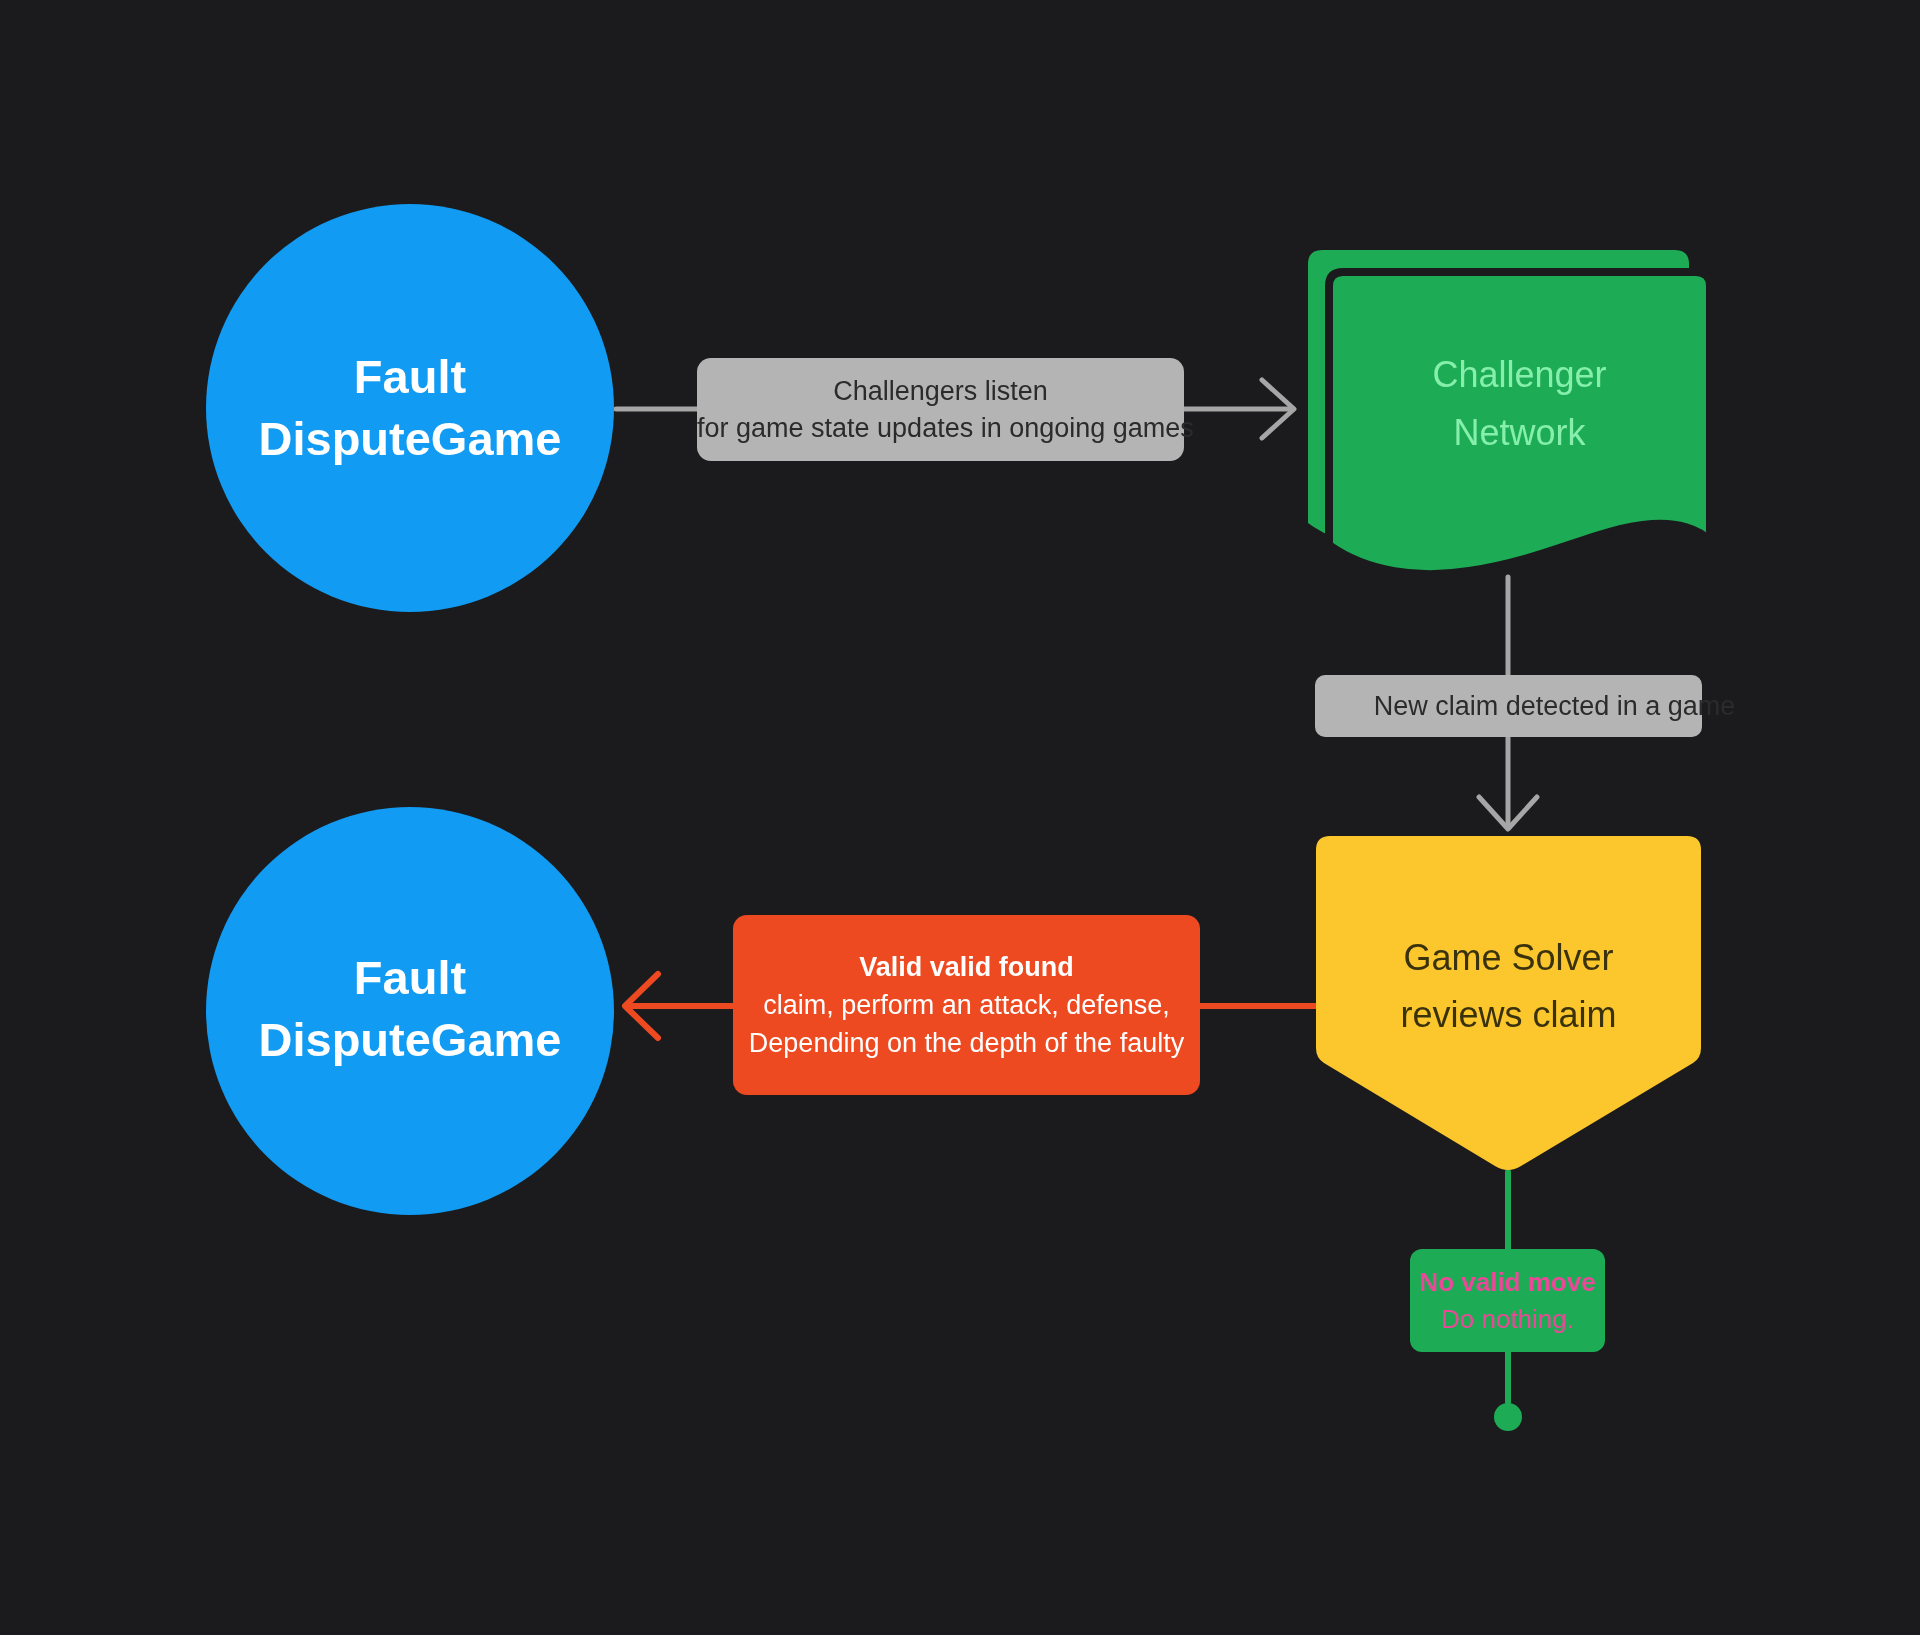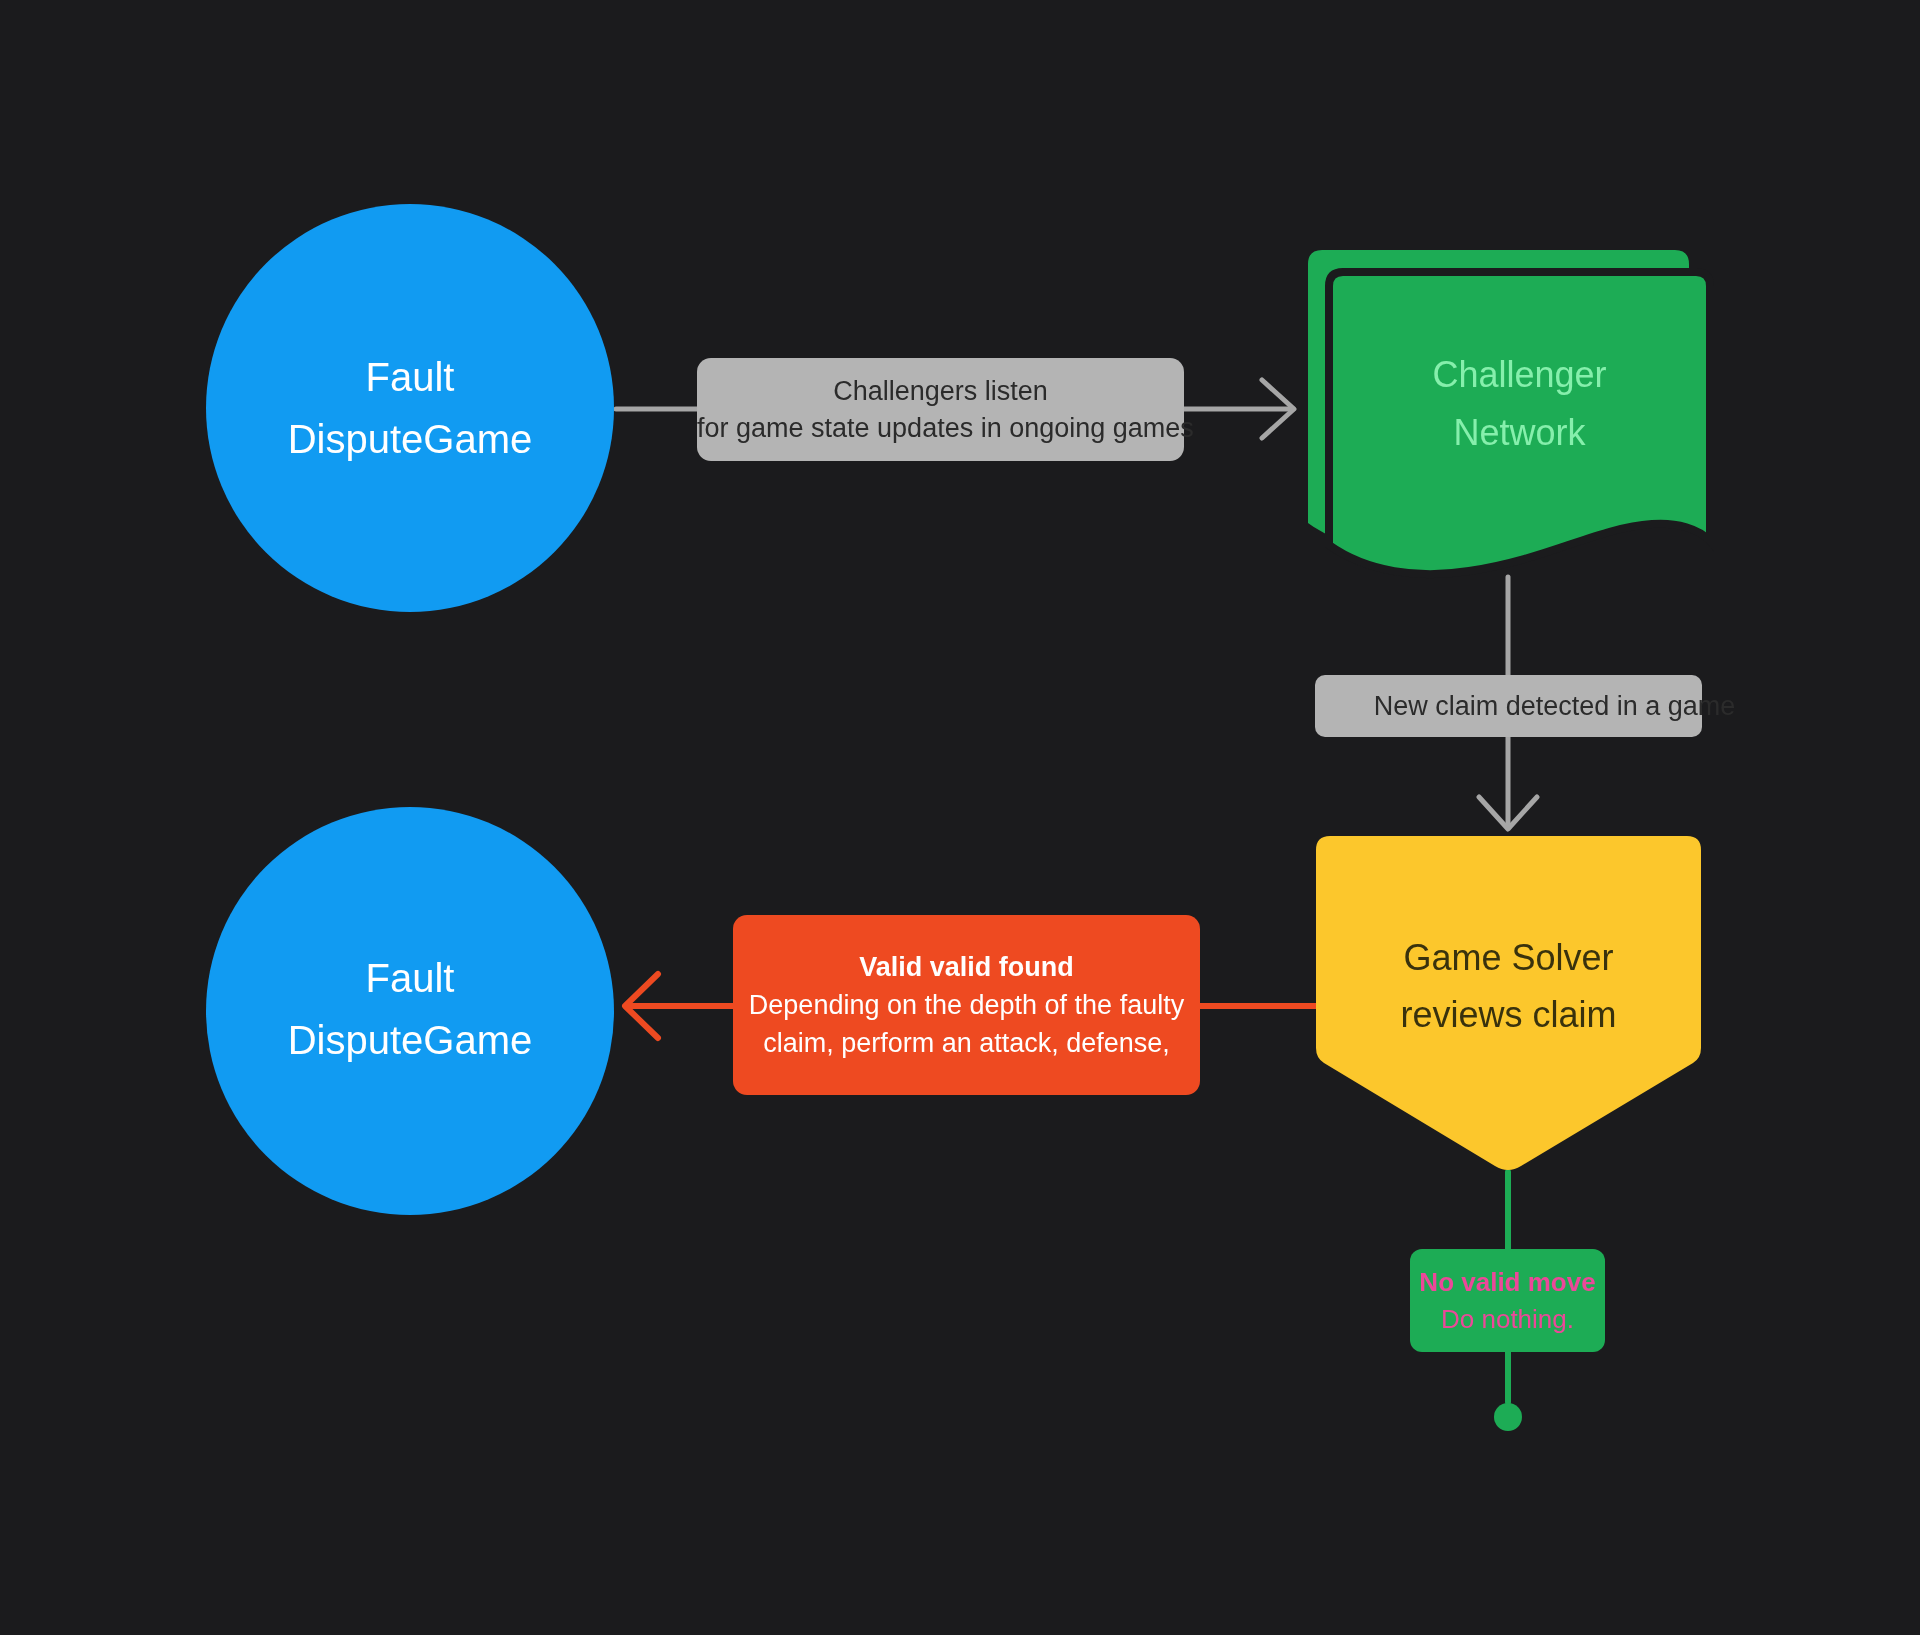--- a/index.html
+++ b/index.html
@@ -6,21 +6,21 @@
   #canvas{
     position:relative;
     width:1920px;height:1635px;
     background:#1b1b1d;
     overflow:hidden;
     font-family:"Liberation Sans","DejaVu Sans",sans-serif;
   }
   #shapes{position:absolute;left:0;top:0;width:1920px;height:1635px;}
   .txt{position:absolute;text-align:center;white-space:nowrap;}
   .vcenter{display:flex;flex-direction:column;justify-content:center;}
-  .node-txt{font-size:40px;line-height:62px;color:#ffffff;font-weight:400;}
+  .node-txt{font-size:47px;line-height:62px;color:#ffffff;font-weight:700;}
   .doc-txt{font-size:36px;line-height:58px;color:#86efac;}
   .pent-txt{font-size:36px;line-height:57px;color:#39320d;}
   .graylabel-txt{font-size:27px;line-height:37px;color:#2b2b2b;}
   .redbox-txt{font-size:27px;line-height:38px;color:#ffffff;}
   .greenbox-txt{font-size:26px;line-height:37px;color:#ec4899;}
   .bold{font-weight:700;}
 </style>
 </head>
 <body>
 
@@ -83,22 +83,22 @@
     <div>New claim detected in a game</div>
   </div>
 
   <div class="txt pent-txt" style="left:1316px;top:929px;width:385px;">
     <div>Game Solver</div>
     <div>reviews claim</div>
   </div>
 
   <div class="txt redbox-txt vcenter" style="left:733px;top:915px;width:467px;height:180px;">
     <div class="bold">Valid valid found</div>
+    <div>claim, perform an attack, defense,</div>
     <div>Depending on the depth of the faulty</div>
-    <div>claim, perform an attack, defense,</div>
   </div>
 
   <div class="txt node-txt" style="left:206px;top:947px;width:408px;">
     <div>Fault</div>
     <div>DisputeGame</div>
   </div>
 
   <div class="txt greenbox-txt vcenter" style="left:1410px;top:1249px;width:195px;height:103px;">
     <div class="bold">No valid move</div>
     <div>Do nothing.</div>

